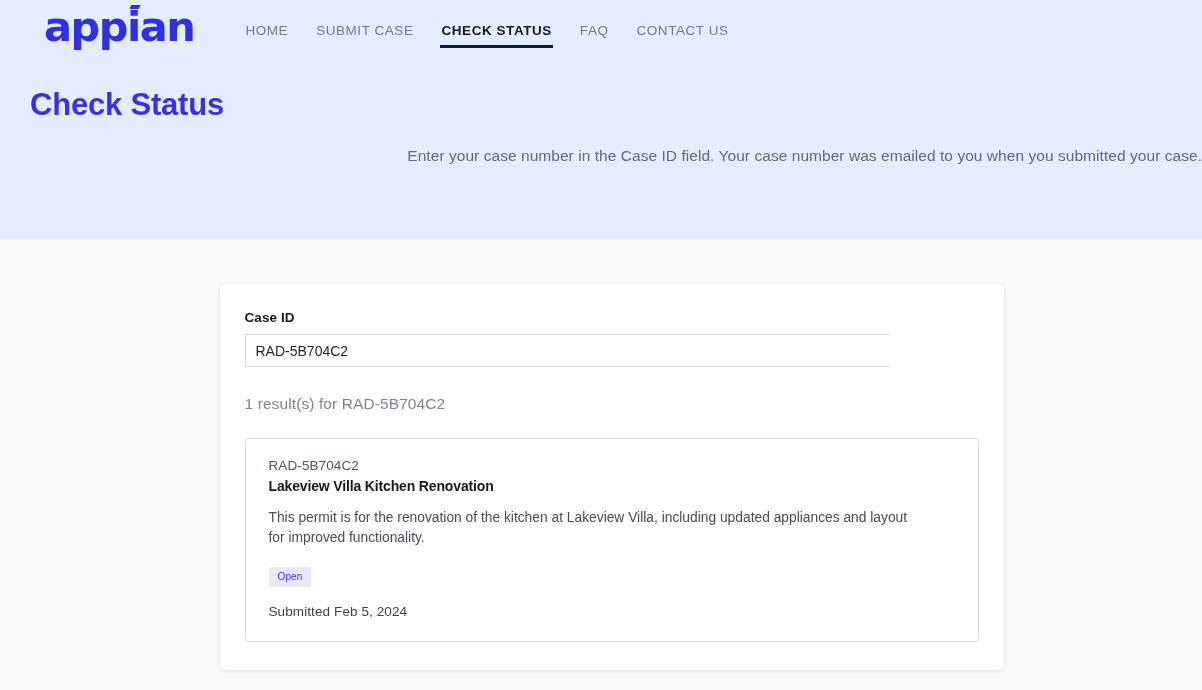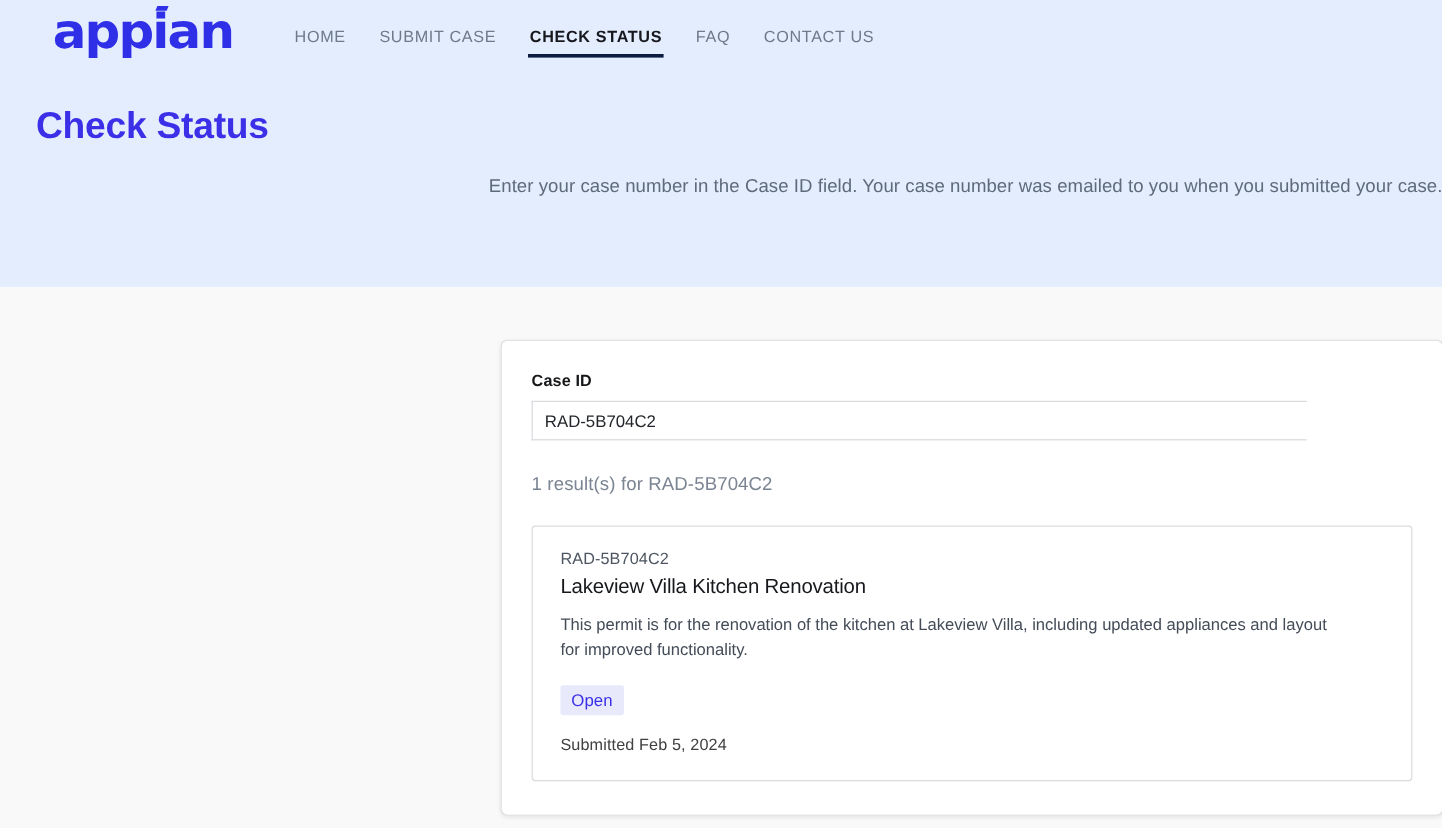--- a/index.html
+++ b/index.html
@@ -110,21 +110,21 @@
     color: #5e6b7a;
     line-height: 1.4;
     letter-spacing: 0.05px;
     text-align: right;
   }
 
   
   .main {
     padding-top: 45px;
     display: flex;
-    justify-content: flex-end;
+    justify-content: center;
     padding-left: 21px;
   }
   .panel {
     width: 784px;
     background: #ffffff;
     border-radius: 5px;
     box-shadow: 0 1px 4px rgba(16,24,40,0.10), 0 0 1px rgba(16,24,40,0.12);
     padding: 26px 25px 28px 25px;
   }
 
@@ -187,39 +187,39 @@
     background: #fff;
     cursor: pointer;
   }
   .result-caseid {
     font-size: 13.5px;
     color: #4c5561;
     letter-spacing: 0.1px;
   }
   .result-title {
     margin: 5px 0 0 0;
-    font-size: 17px;
-    font-weight: 400;
+    font-size: 14px;
+    font-weight: 700;
     color: #16181c;
     letter-spacing: -0.15px;
     line-height: 1.25;
   }
   .result-desc {
     margin: 12px 0 0 0;
     font-size: 13.8px;
     color: #444c58;
     line-height: 1.52;
     max-width: 645px;
   }
   .badge {
     display: inline-block;
     margin-top: 18px;
     background: #e8eafc;
     color: #3b30e8;
-    font-size: 14px;
+    font-size: 10px;
     padding: 4px 9px 5px 9px;
     border-radius: 2px;
     letter-spacing: 0.1px;
   }
   .result-submitted {
     margin-top: 17px;
     font-size: 13.5px;
     color: #404040;
     letter-spacing: 0.1px;
   }

